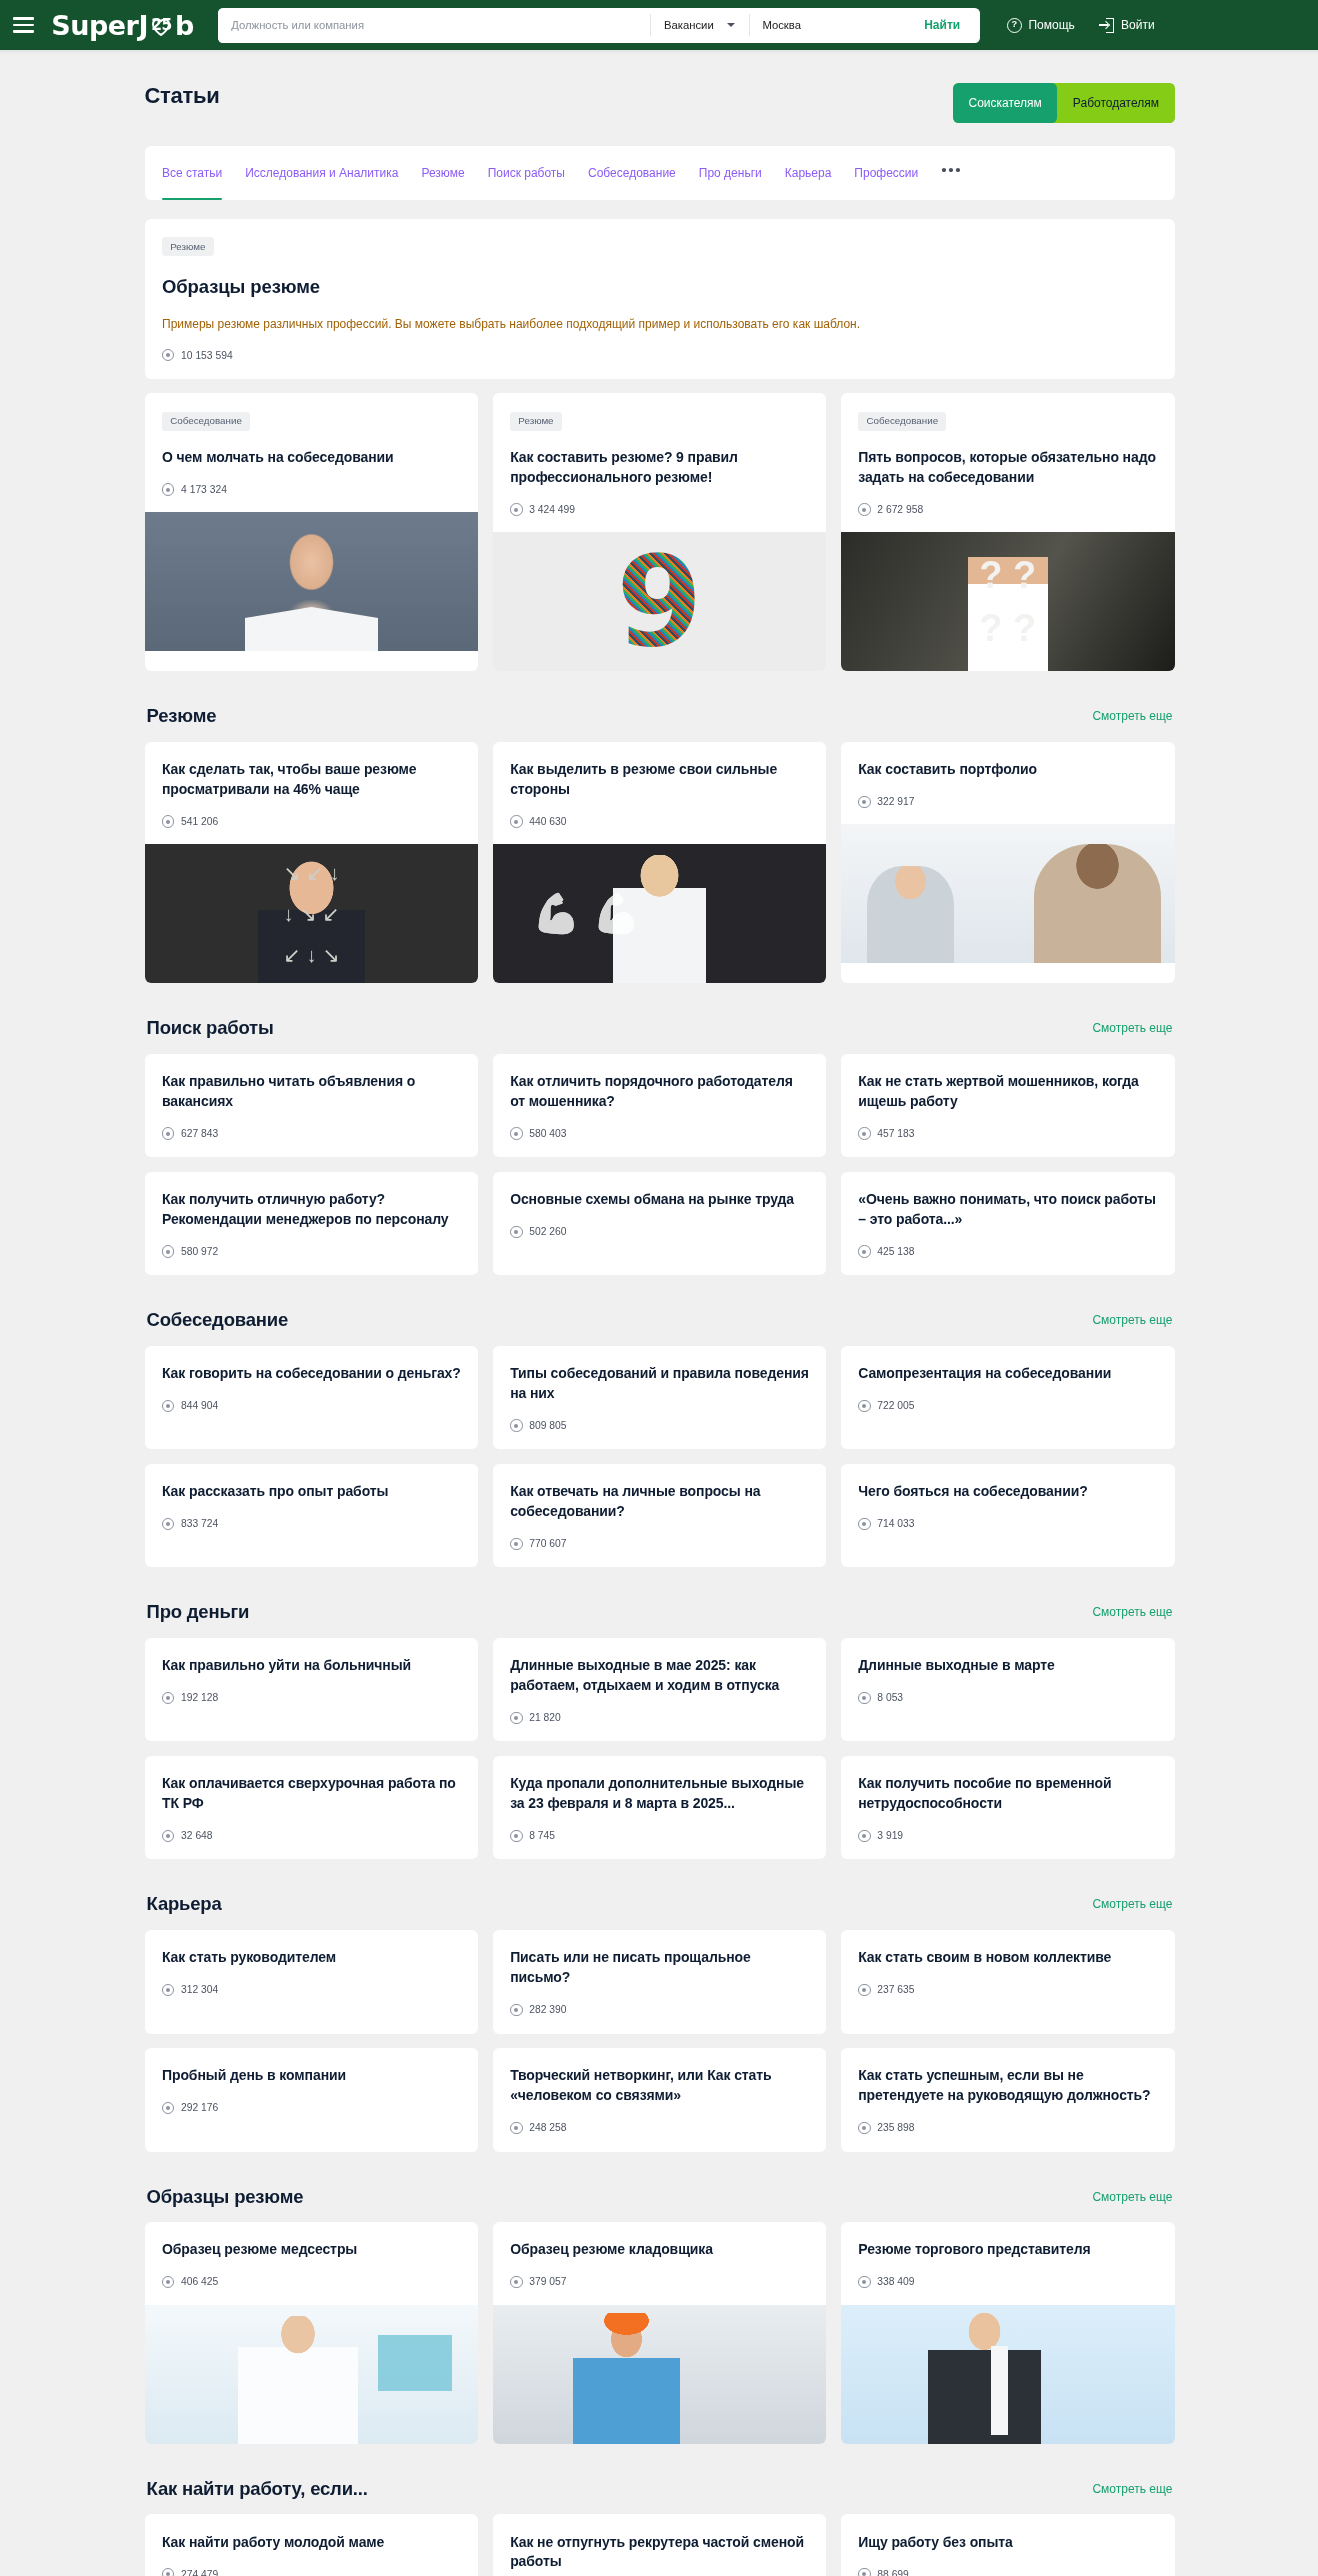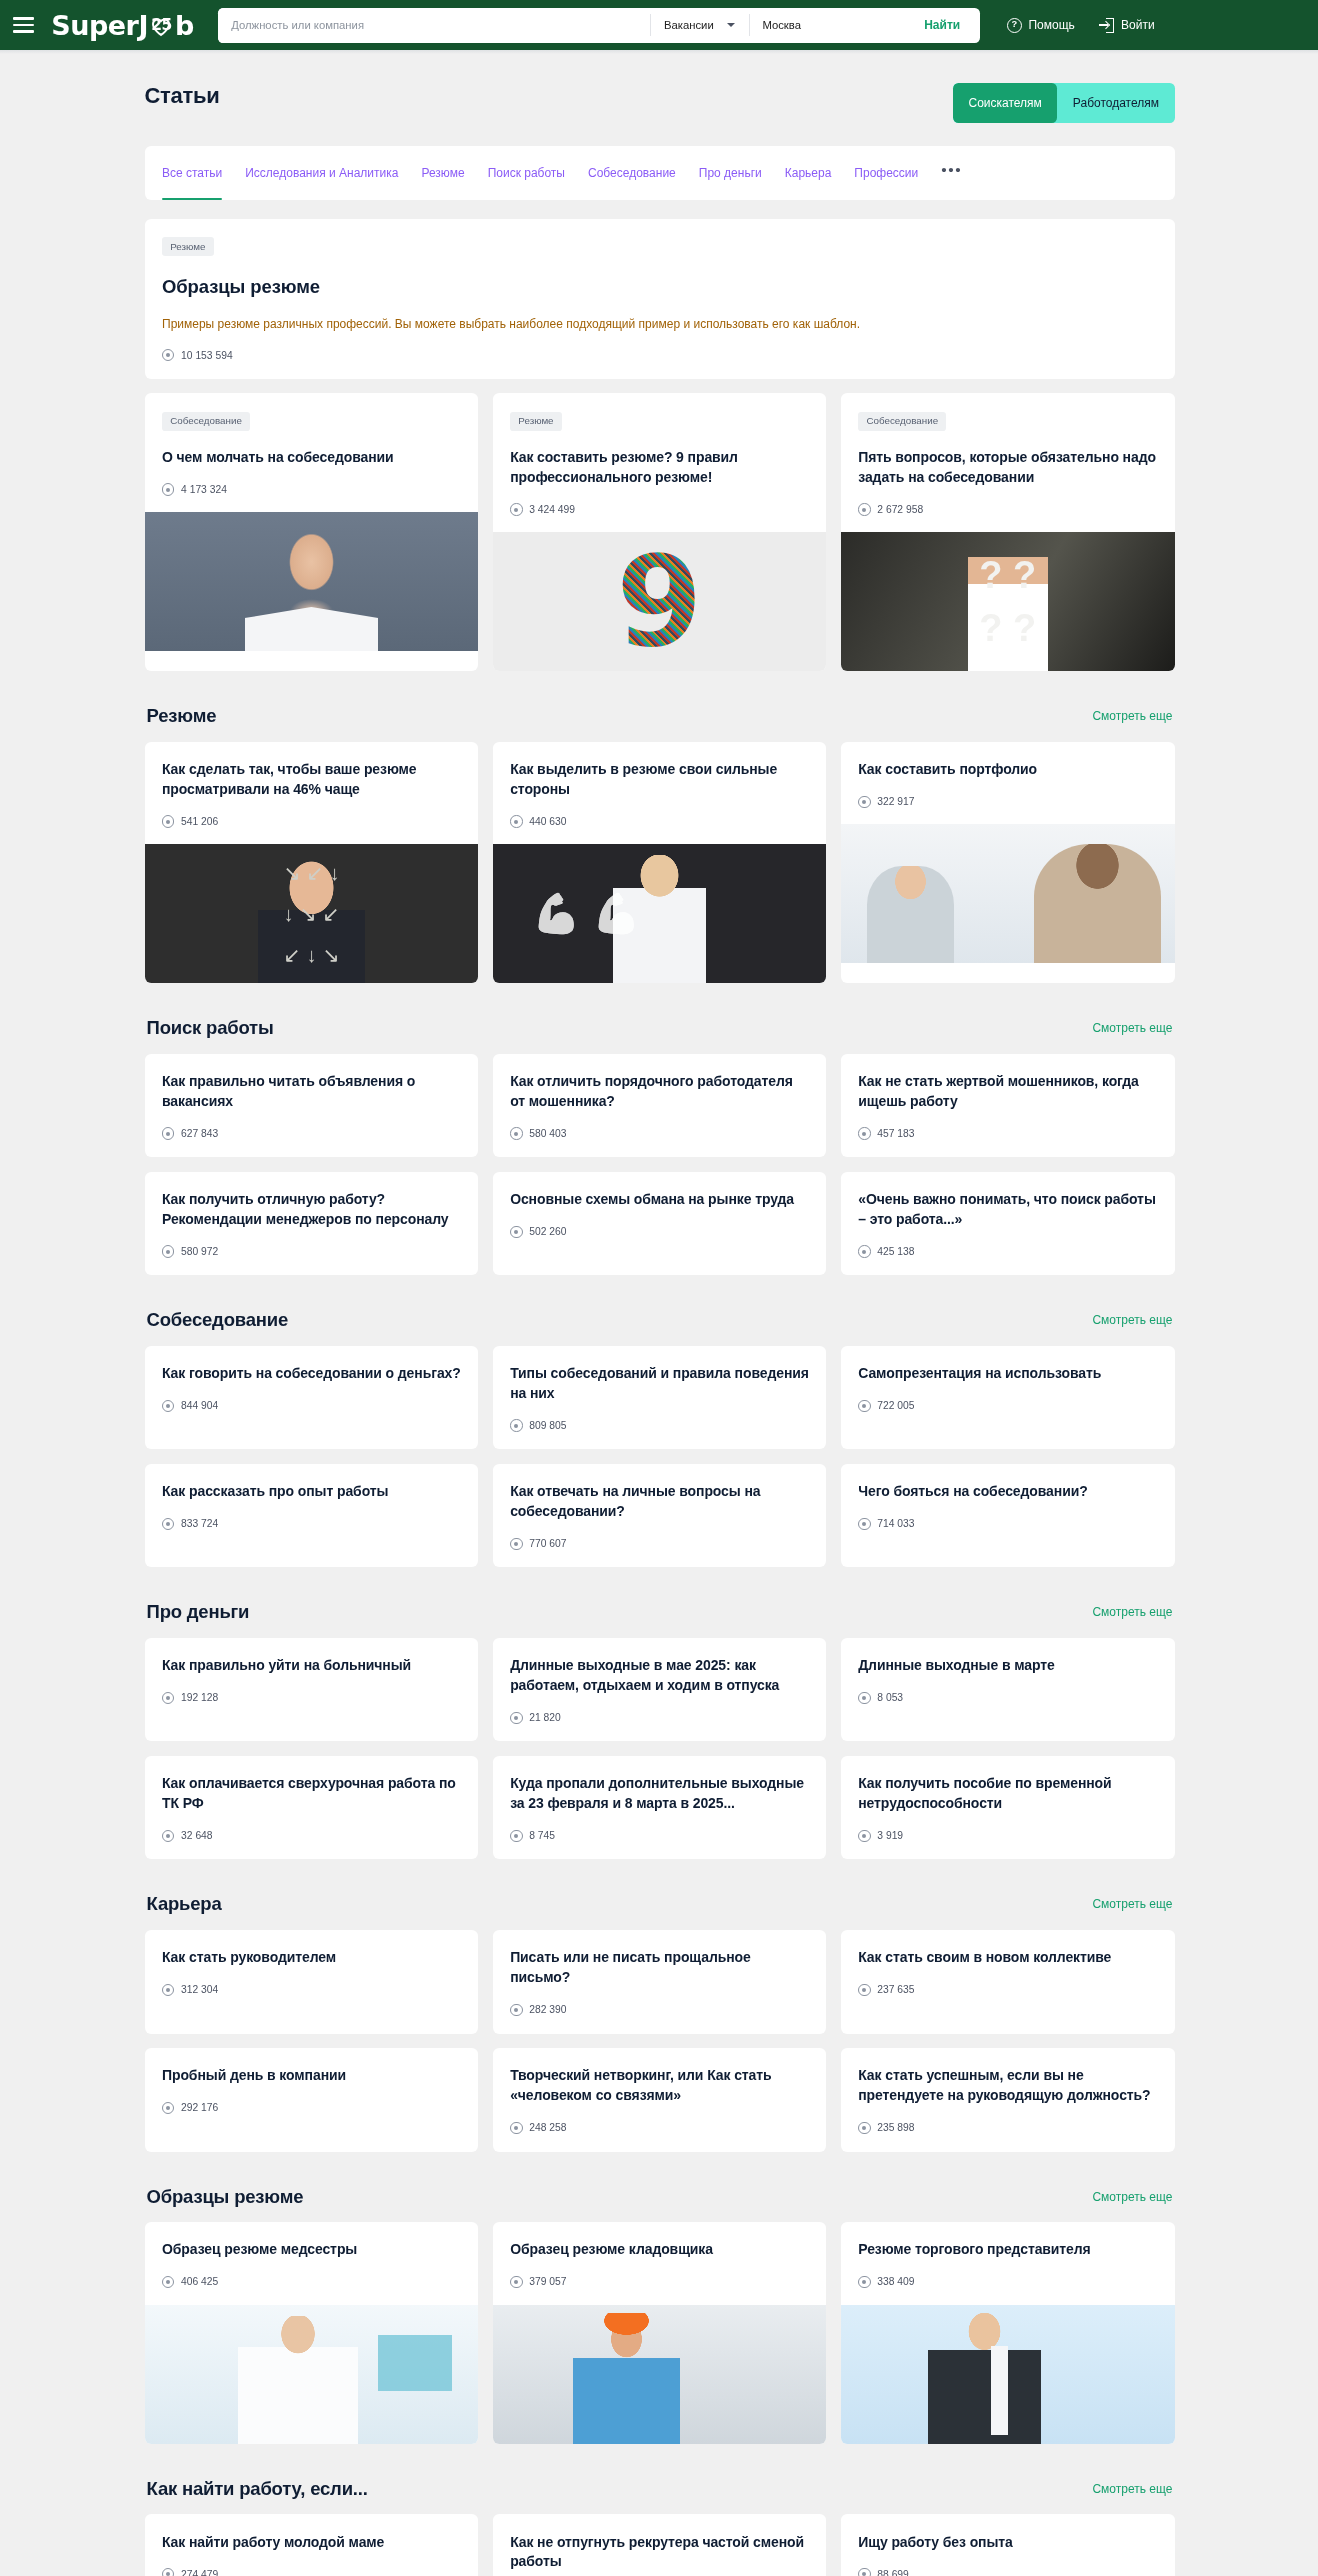--- a/index.html
+++ b/index.html
@@ -91,21 +91,21 @@
     border-top:1.4px solid #fff;border-right:1.4px solid #fff;transform:rotate(45deg);
   }
   .topshadow{height:4.1px;background:linear-gradient(#dfe2e4,#f0f0f0);}
 
   
   .wrap{width:1030px;margin:0 auto;padding-top:29px;}
 
   .page-head{display:flex;align-items:flex-start;justify-content:space-between;}
   .page-title{font-size:22px;font-weight:700;letter-spacing:-0.3px;line-height:1.15;}
   .seg{
-    display:flex;background:#5eead4;border-radius:5.2px;overflow:hidden;
+    display:flex;background:#84cc16;border-radius:5.2px;overflow:hidden;
     height:40px;align-items:stretch;
   }
   .seg div{
     display:flex;align-items:center;padding:0 15.5px;font-size:12px;cursor:pointer;color:#0f1d33;
   }
   .seg .on{background:#16a06e;color:#fff;border-radius:5.2px;}
 
   
   .tabbar{
     margin-top:23px;background:#fff;border-radius:6.2px;display:flex;align-items:center;
@@ -469,21 +469,21 @@
         <div class="card">
           <h3>Типы собеседований и правила поведения на них</h3>
           <div class="views">
             <span class="eye">
               <i></i>
             </span>
             <span>809 805</span>
           </div>
         </div>
         <div class="card">
-          <h3>Самопрезентация на использовать</h3>
+          <h3>Самопрезентация на собеседовании</h3>
           <div class="views">
             <span class="eye">
               <i></i>
             </span>
             <span>722 005</span>
           </div>
         </div>
         <div class="card">
           <h3>Как рассказать про опыт работы</h3>
           <div class="views">

